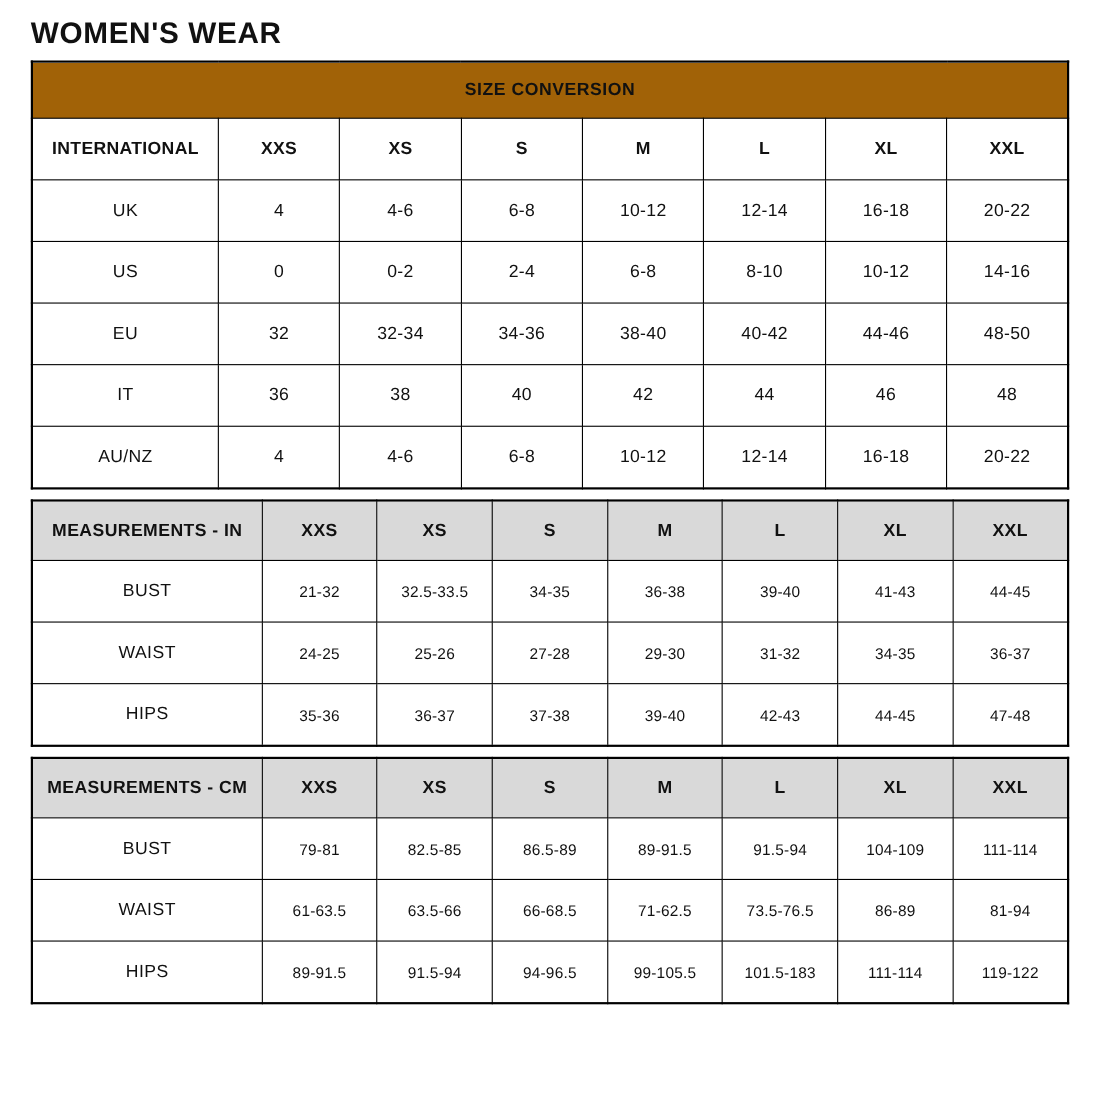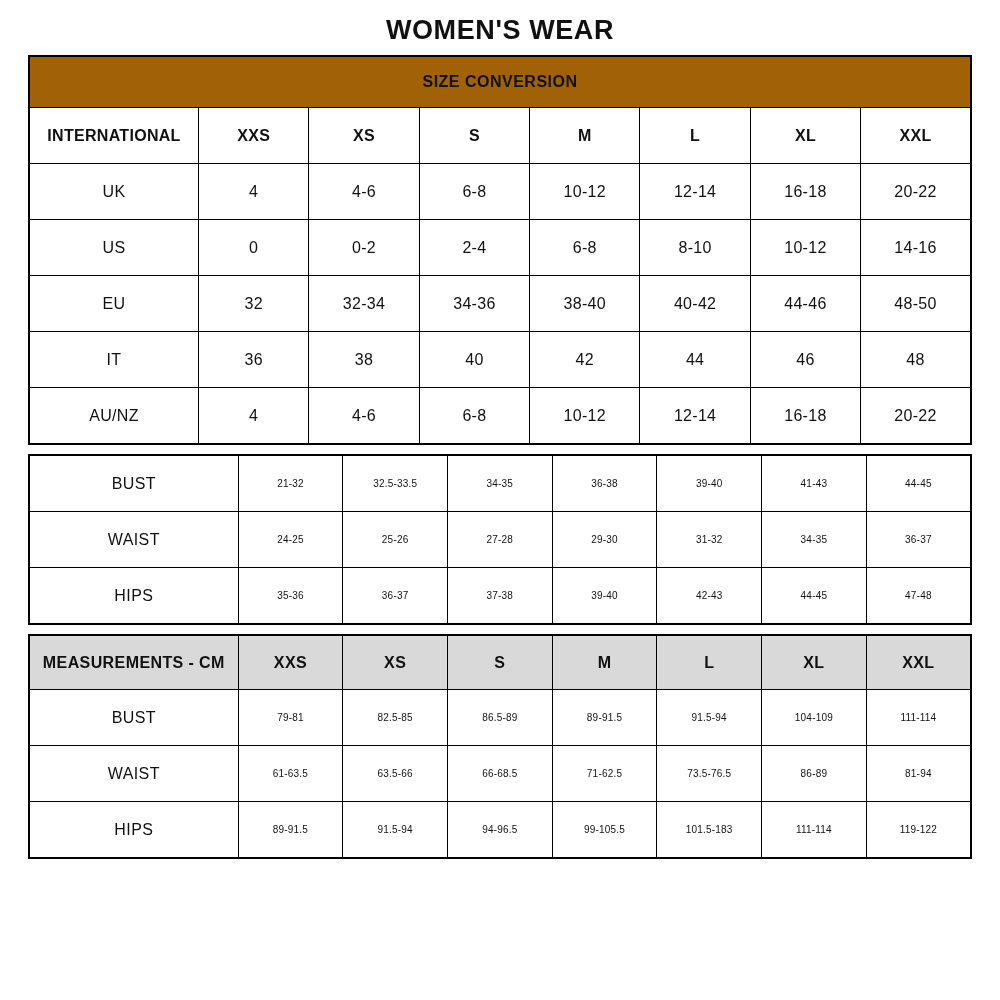--- a/index.html
+++ b/index.html
@@ -12,21 +12,21 @@
     color: #111111;
     -webkit-font-smoothing: antialiased;
   }
   .page {
     width: 1000px;
     height: 1000px;
     box-sizing: border-box;
     padding: 13px 28px 0 28px;
   }
   .page-title {
-    text-align: center;
+    text-align: left;
     font-size: 27px;
     font-weight: 700;
     letter-spacing: 0.6px;
     height: 42px;
     line-height: 34px;
   }
   table {
     width: 100%;
     border-collapse: collapse;
     table-layout: fixed;
@@ -75,21 +75,21 @@
   }
   .tbl-meas td.row-label {
     height: 55px;
     font-size: 16px;
     font-weight: 400;
     letter-spacing: 0.4px;
     text-align: center;
   }
   .tbl-meas td.cell {
     height: 55px;
-    font-size: 10px;
+    font-size: 14px;
     font-weight: 400;
     letter-spacing: 0.2px;
   }
 </style>
 </head>
 <body>
 
 <div class="page">
 
   <div class="page-title">WOMEN'S WEAR</div>
@@ -178,20 +178,30 @@
         <col class="c-size">
         <col class="c-size">
         <col class="c-size">
       <col class="c-size">
         <col class="c-size">
         <col class="c-size">
         <col class="c-size">
     </colgroup>
     <tbody>
       <tr>
+        <th class="head-cell">MEASUREMENTS - IN</th>
+        <th class="head-cell">XXS</th>
+        <th class="head-cell">XS</th>
+        <th class="head-cell">S</th>
+        <th class="head-cell">M</th>
+        <th class="head-cell">L</th>
+        <th class="head-cell">XL</th>
+        <th class="head-cell">XXL</th>
+      </tr>
+      <tr>
         <td class="row-label">BUST</td>
         <td class="cell">21-32</td>
         <td class="cell">32.5-33.5</td>
         <td class="cell">34-35</td>
         <td class="cell">36-38</td>
         <td class="cell">39-40</td>
         <td class="cell">41-43</td>
         <td class="cell">44-45</td>
       </tr>
       <tr>

